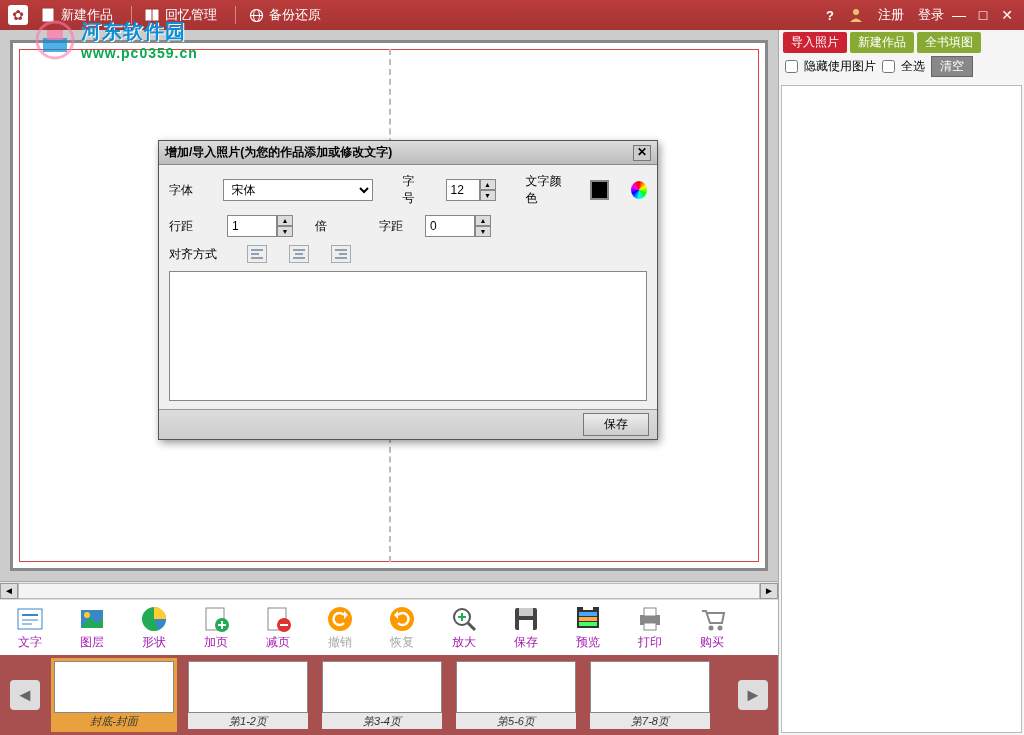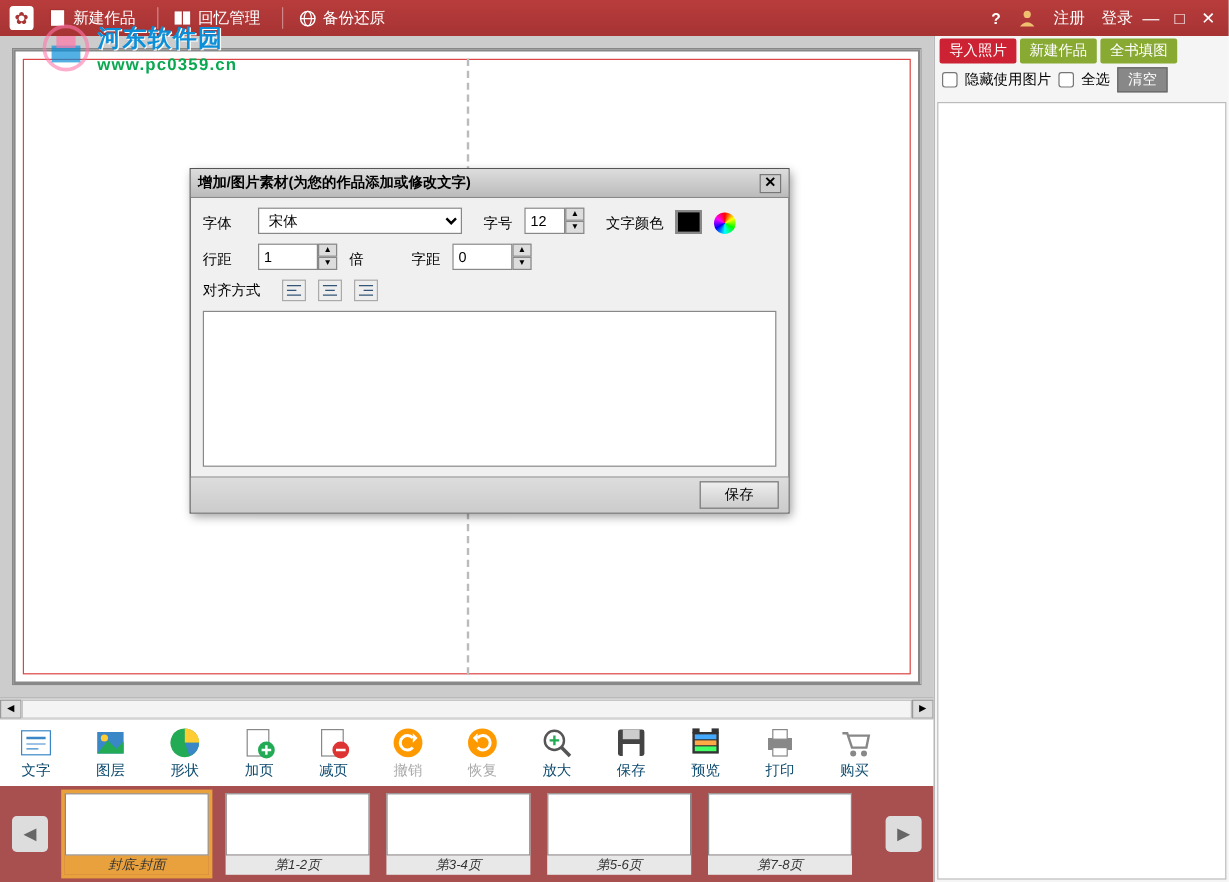--- a/index.html
+++ b/index.html
@@ -32,21 +32,21 @@
 .canvas-page { position: absolute; inset: 8px; border: 1px solid #d44; background: #fff; }
 .canvas-divider { position: absolute; left: 50%; top: 8px; bottom: 8px; border-left: 2px dashed #bbb; }
 .hscroll { height: 18px; background: #e8e8e8; border-top: 1px solid #aaa; display: flex; align-items: center; }
 .hscroll .arrow { width: 18px; height: 16px; background: #ddd; border: 1px solid #999; text-align: center; font-size: 10px; line-height: 14px; cursor: pointer; }
 .hscroll .track { flex: 1; height: 16px; background: #f4f4f4; border: 1px solid #bbb; }
 
 
 .toolbar { height: 56px; background: #fff; display: flex; align-items: center; padding: 0 8px; gap: 18px; border-top: 1px solid #ddd; }
 .tool { display: flex; flex-direction: column; align-items: center; cursor: pointer; width: 44px; }
 .tool .ticon { width: 30px; height: 30px; display: flex; align-items: center; justify-content: center; }
-.tool .tlabel { font-size: 12px; color: #0c4a6e; margin-top: 0px; }
+.tool .tlabel { font-size: 12px; color: #a21caf; margin-top: 0px; }
 .tool.disabled .tlabel { color: #aaa; }
 
 
 .filmstrip { height: 80px; background: #a84f4f; display: flex; align-items: center; padding: 0 10px; gap: 14px; }
 .filmstrip .navarrow { width: 30px; height: 30px; background: #ddd; border-radius: 4px; display: flex; align-items: center; justify-content: center; cursor: pointer; font-size: 18px; color: #666; }
 .thumb { width: 120px; display: flex; flex-direction: column; align-items: center; cursor:pointer;}
 .thumb .timg { width: 100%; height: 52px; background: #fff; border: 1px solid #888; }
 .thumb .tlab { width: 100%; height: 16px; background: #e8e8e8; font-size: 11px; text-align: center; line-height: 16px; color: #333; font-style: italic; }
 .thumb.active { outline: 3px solid #e8a13c; }
 .thumb.active .tlab { background: #e8a13c; }
@@ -61,21 +61,21 @@
 .right .subtab.green { background: #8a3; }
 .right .opts { padding: 6px 6px; font-size: 12px; display: flex; align-items: center; gap: 6px; }
 .right .opts .btn { background: #888; color: #fff; padding: 1px 8px; border: 1px solid #666; cursor: pointer; font-size:12px;}
 .right .content { flex: 1; background: #fff; margin: 2px; border: 1px solid #bbb; }
 
 
 .dialog { position: absolute; left: 158px; top: 140px; width: 500px; background: #f0f0f0; border: 1px solid #555; box-shadow: 2px 3px 8px rgba(0,0,0,.4); z-index: 20; }
 .dialog .dtitle { height: 24px; background: linear-gradient(#ddd, #bbb); border-bottom: 1px solid #888; display: flex; align-items: center; padding: 0 6px; font-size: 12px; font-weight: bold; }
 .dialog .dtitle .dclose { margin-left: auto; width: 18px; height: 16px; background: #ccc; border: 1px solid #777; text-align: center; line-height: 13px; cursor: pointer; font-size: 12px; }
 .dialog .dbody { padding: 8px 10px; font-size: 12px; }
-.dialog .drow { display: flex; align-items: flex-end; margin-bottom: 8px; gap: 10px; }
+.dialog .drow { display: flex; align-items: center; margin-bottom: 8px; gap: 22px; }
 .dialog .drow label { width: 36px; }
 .dialog select, .dialog input[type=text] { border: 1px solid #888; height: 22px; font-size: 12px; padding: 0 4px; background:#fff;}
 .dialog .spinner { display: flex; }
 .dialog .spinner input { width: 50px; }
 .dialog .spinbtns { display: flex; flex-direction: column; }
 .dialog .spinbtns button { width: 16px; height: 11px; font-size: 7px; padding: 0; border: 1px solid #888; background: #ddd; cursor: pointer; line-height:7px;}
 .dialog .colorbox { width: 22px; height: 20px; border: 2px solid #888; background: #000; display:inline-block;}
 .dialog .colorwheel { width: 18px; height: 18px; border-radius: 50%; background: conic-gradient(red,yellow,lime,cyan,blue,magenta,red); display:inline-block; cursor:pointer;}
 .dialog .alignbtn { width: 20px; height: 18px; border: 1px solid #aaa; background: #eee; cursor: pointer; display:inline-flex;align-items:center;justify-content:center;}
 .dialog .textarea { width: 100%; height: 130px; background: #fff; border: 1px solid #888; }
@@ -327,21 +327,21 @@
       <input type="checkbox" style="">
       <span>全选</span>
       <span class="btn">清空</span>
     </div>
     <div class="content"></div>
   </div>
 </div>
 
 <div class="dialog">
   <div class="dtitle">
-    <span>增加/图片素材(为您的作品添加或修改文字)</span>
+    <span>增加/导入照片(为您的作品添加或修改文字)</span>
     <div class="dclose">✕</div>
   </div>
   <div class="dbody">
     <div class="drow">
       <label>字体</label>
       <select style="width:170px"><option>宋体</option></select>
       <label style="width:auto;margin-left:8px;">字号</label>
       <div class="spinner">
         <input type="text" style="width: 34px;" value="12">
         <div class="spinbtns">

